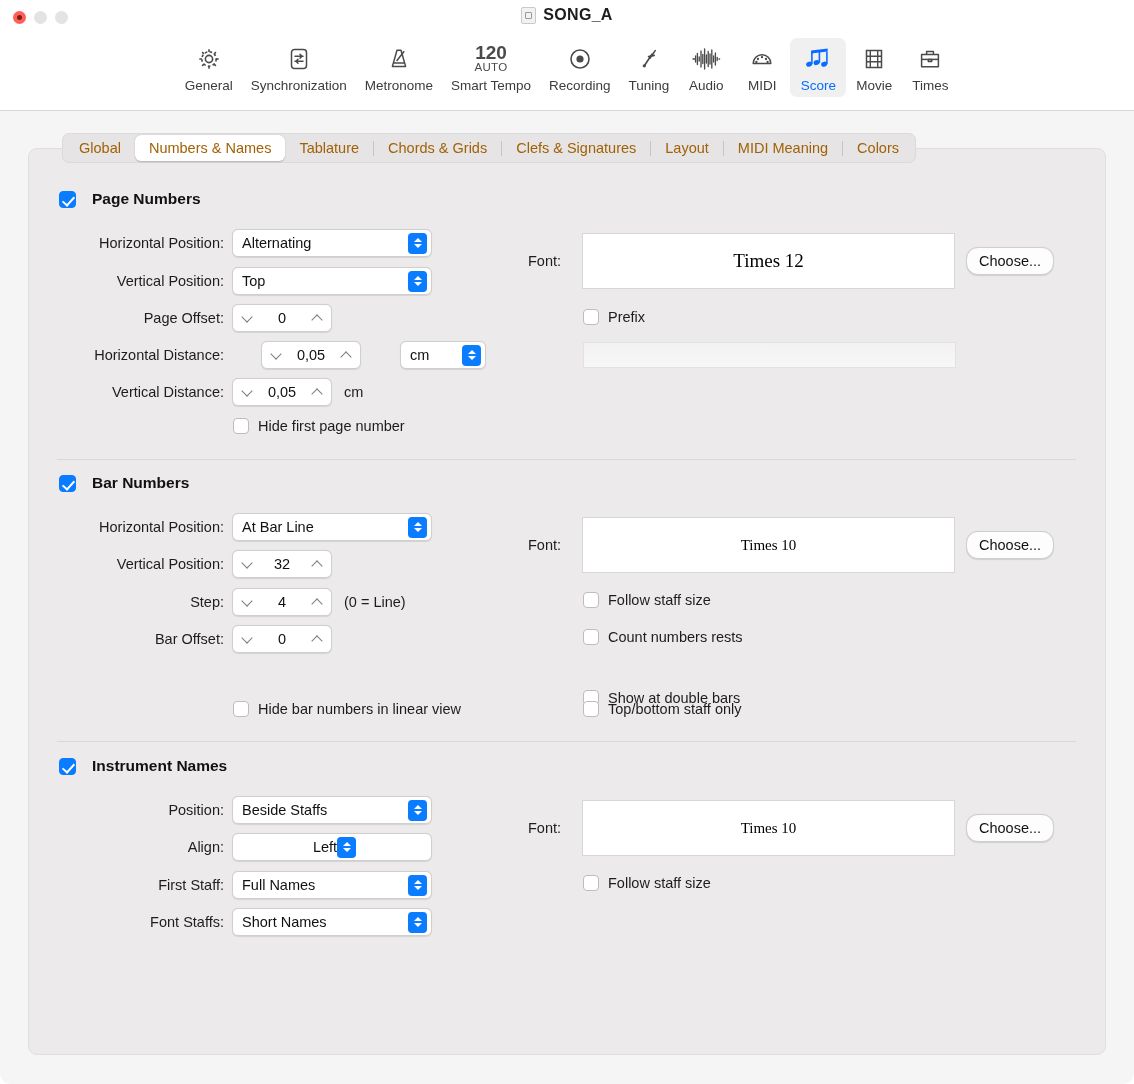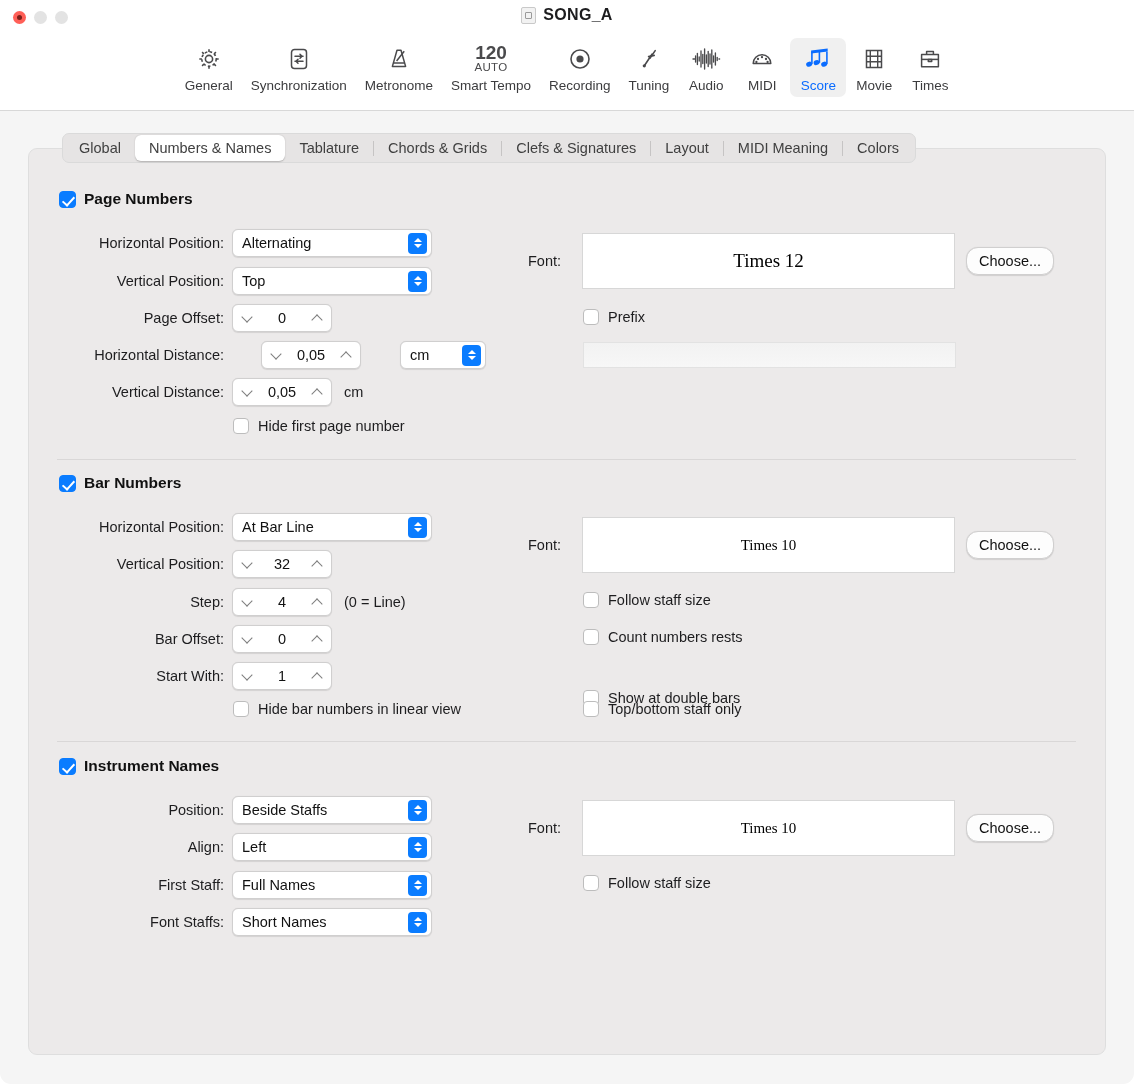--- a/index.html
+++ b/index.html
@@ -90,30 +90,30 @@
     border: 1px solid #dadada;
     border-radius: 7px;
     display: flex; align-items: center;
     padding: 0 2px;
     z-index: 5;
   }
   .tab {
     position: relative;
     height: 26px; padding: 0 14px;
     display: flex; align-items: center;
-    font-size: 14.5px; color: #404040;
+    font-size: 14.5px; color: #a16207;
     border-radius: 6px; white-space: nowrap;
   }
   .tab.active { background: #ffffff; box-shadow: 0 0.5px 1.5px rgba(0,0,0,.22); }
   .tab-div { width: 1px; height: 15px; background: #c6c4c4; }
 
   
   .section { position: absolute; }
   .sec-title {
-    display: flex; align-items: center; gap: 8px;
+    display: flex; align-items: center; gap: 16px;
     font-size: 15.5px; font-weight: bold; color: #111;
   }
   .cb {
     width: 17px; height: 17px; border-radius: 4px;
     border: 1px solid #b9b9b9; background: #ffffff; flex: none;
     position: relative;
   }
   .cb.on { background: #0a7cff; border-color: #0a7cff; }
   .cb.on::after {
     content: ""; position: absolute; left: 5px; top: 2px;
@@ -519,28 +519,20 @@
 
     <div class="row" style="left:59px;top:625px;pointer-events:auto;">
       <div class="lbl" style="width:165px;">Bar Offset:</div>
       <div class="stepper" style="margin-left:8px;">
         <span class="chev down"></span>
         <span class="stepval">0</span>
         <span class="chev up"></span>
       </div>
     </div>
 
-    <div class="row" style="left:59px;top:662px;pointer-events:auto;">
-      <div class="lbl" style="width:165px;">Start With:</div>
-      <div class="stepper" style="margin-left:8px;">
-        <span class="chev down"></span>
-        <span class="stepval">1</span>
-        <span class="chev up"></span>
-      </div>
-    </div>
 
     <div class="cbrow" style="left:233px;top:701px;pointer-events:auto;">
       <span class="cb-sm"></span>
       <span class="cbl">Hide bar numbers in linear view</span>
     </div>
 
     <div class="row" style="left:528px;top:517px;pointer-events:auto;">
       <div class="lbl" style="width:45px;text-align:left;">Font:</div>
       <div class="fontbox" style="width:373px;height:56px;margin-left:9px;font-size:15px;">
         <span>Times 10</span>
@@ -580,21 +572,21 @@
         <span>Beside Staffs</span>
         <span class="popup-arrows">
             <i class="ar-up"></i>
             <i class="ar-dn"></i>
           </span>
       </div>
     </div>
 
     <div class="row" style="left:59px;top:833px;pointer-events:auto;">
       <div class="lbl" style="width:165px;">Align:</div>
-      <div class="popup" style="width:200px;margin-left:8px;">
+      <div class="popup" style="width:200px;margin-left:8px;justify-content:center;">
         <span>Left</span>
         <span class="popup-arrows">
             <i class="ar-up"></i>
             <i class="ar-dn"></i>
           </span>
       </div>
     </div>
 
     <div class="row" style="left:59px;top:871px;pointer-events:auto;">
       <div class="lbl" style="width:165px;">First Staff:</div>

